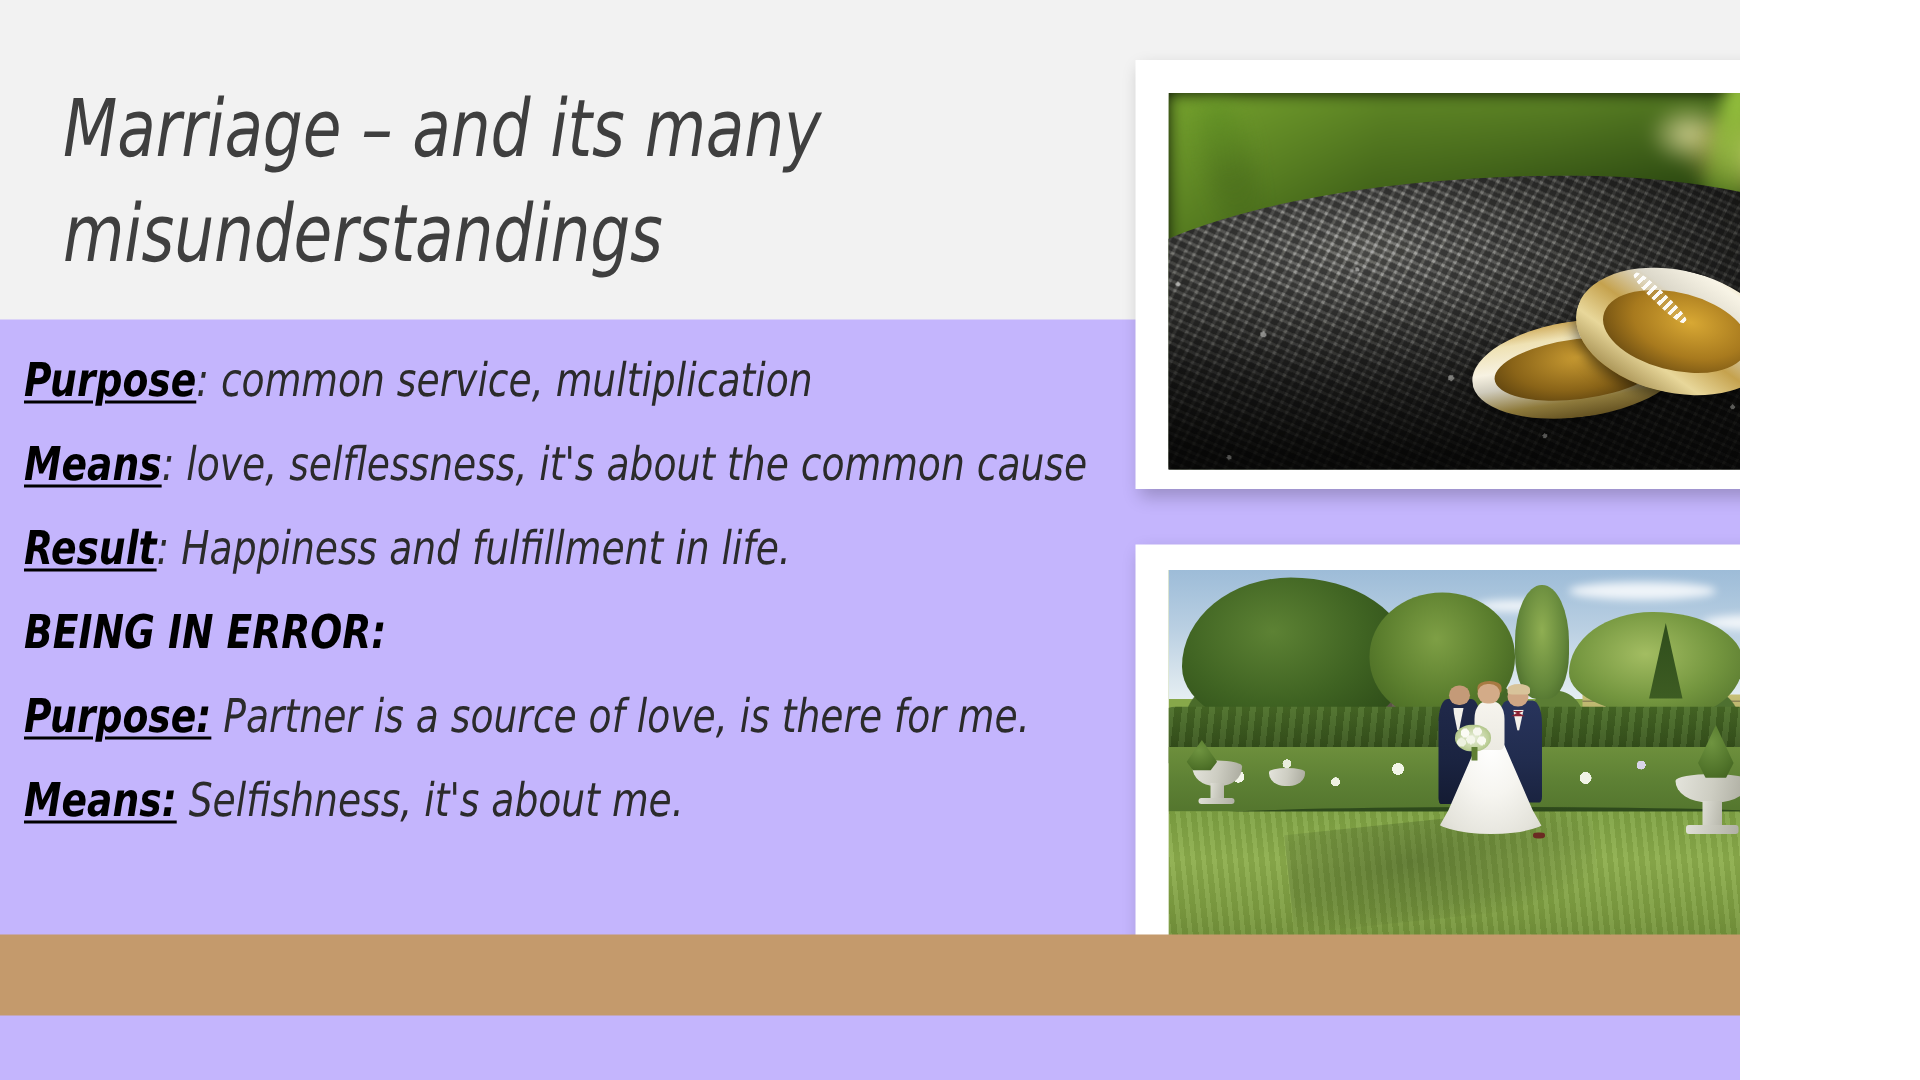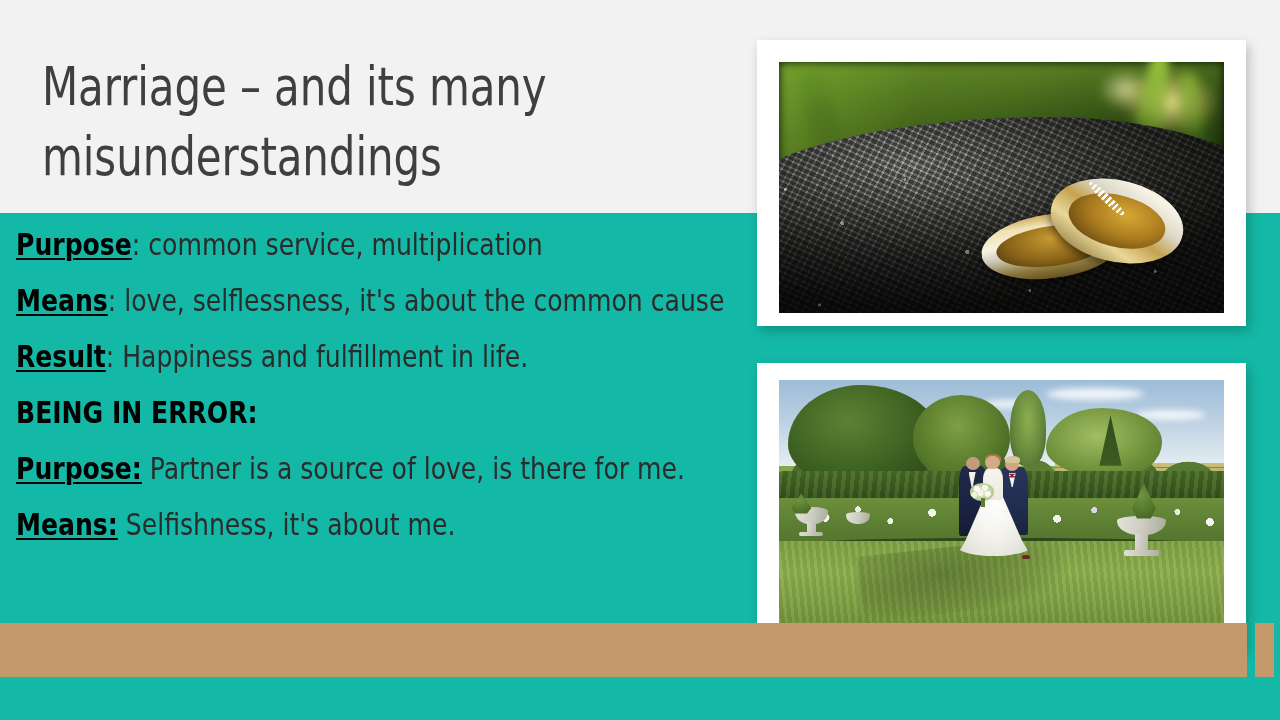--- a/index.html
+++ b/index.html
@@ -5,24 +5,25 @@
   html, body {
     margin: 0;
     padding: 0;
     background: #ffffff;
   }
   body {
     font-family: "Liberation Sans", sans-serif;
   }
   #slide {
     position: relative;
-    width: 1280px;
+    width: 1160px;
     height: 720px;
     overflow: hidden;
-    background: #14b8a6;
+    background: #c4b5fd;
+    font-style: italic;
   }
 
   
   .header-band {
     position: absolute;
     left: 0;
     top: 0;
     width: 1280px;
     height: 213px;
     background: #f2f2f2;
@@ -40,21 +41,21 @@
     color: #3f3f3f;
     transform: scaleX(0.88);
     transform-origin: left top;
     white-space: pre-line;
   }
 
   
   .body-block {
     position: absolute;
     left: 16px;
-    top: 216px;
+    top: 226px;
     width: 742px;
   }
   .body-line {
     font-family: "DejaVu Sans Condensed", "Liberation Sans Narrow", "Liberation Sans", sans-serif;
     font-size: 31px;
     font-weight: 400;
     line-height: 56px;
     color: #262626;
     white-space: nowrap;
     transform: scaleX(0.9);

